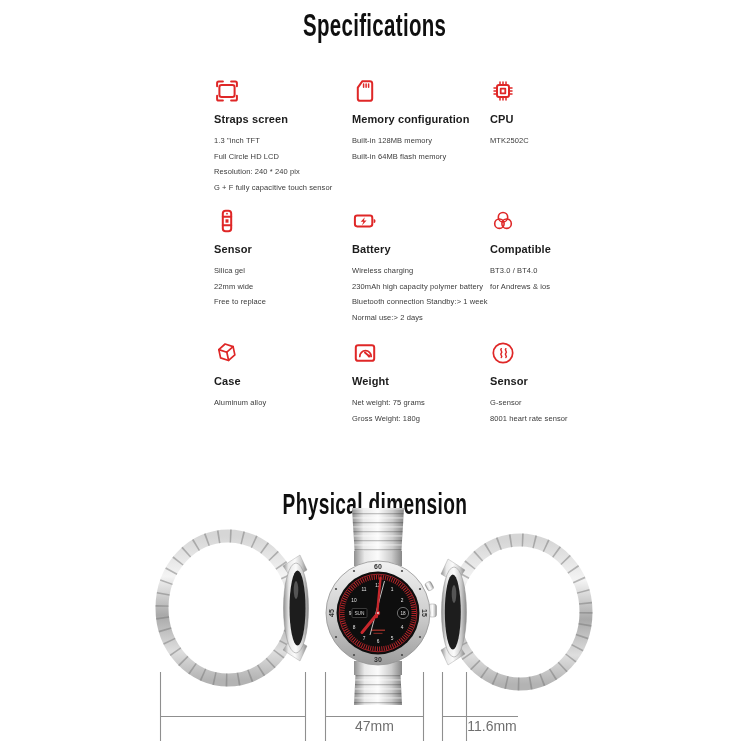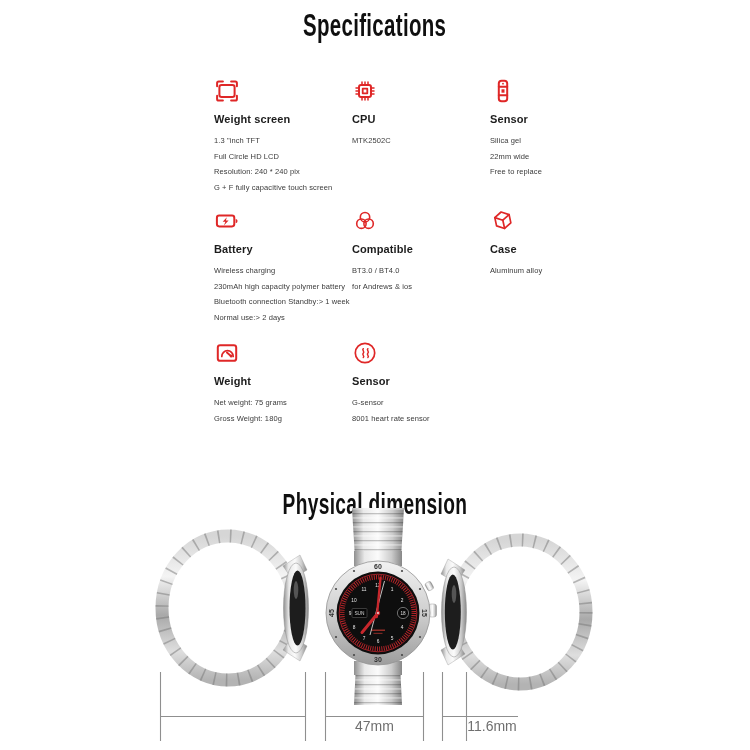--- a/index.html
+++ b/index.html
@@ -53,29 +53,42 @@
 <div class="specs-grid">
 
   <div class="spec-item">
     <svg class="spec-icon" viewBox="0 0 26 26" fill="none" stroke="#df2727" stroke-width="2" stroke-linecap="round" stroke-linejoin="round">
       <rect x="5.4" y="7" width="15.2" height="12" rx="2.2"></rect>
       <path d="M3.1,8.3 V5 A1.6,1.6 0 0 1 4.7,3.4 h4.2"></path>
       <path d="M17.1,3.4 h4.2 A1.6,1.6 0 0 1 22.9,5 v3.3"></path>
       <path d="M22.9,17.7 V21 a1.6,1.6 0 0 1 -1.6,1.6 h-4.2"></path>
       <path d="M8.9,22.6 H4.7 A1.6,1.6 0 0 1 3.1,21 v-3.3"></path>
     </svg>
-    <div class="spec-title">Weight screen</div>
+    <div class="spec-title">Straps screen</div>
     <div class="spec-lines">
       <div class="spec-line">1.3 "inch TFT</div>
       <div class="spec-line">Full Circle HD LCD</div>
       <div class="spec-line">Resolution: 240 * 240 pix</div>
-      <div class="spec-line">G + F fully capacitive touch screen</div>
-    </div>
-  </div>
-
+      <div class="spec-line">G + F fully capacitive touch sensor</div>
+    </div>
+  </div>
+
+  <div class="spec-item">
+    <svg class="spec-icon" viewBox="0 0 26 26" fill="none" stroke="#df2727" stroke-width="2" stroke-linecap="round" stroke-linejoin="round">
+      <path d="M10.4,3.2 h7.4 a2.4,2.4 0 0 1 2.4,2.4 v14.8 a2.4,2.4 0 0 1 -2.4,2.4 h-9.6 a2.4,2.4 0 0 1 -2.4,-2.4 V9.6 Z"></path>
+      <path d="M11.6,6 v3.2" stroke-width="1.5"></path>
+      <path d="M14.1,6 v3.2" stroke-width="1.5"></path>
+      <path d="M16.6,6 v3.2" stroke-width="1.5"></path>
+    </svg>
+    <div class="spec-title">Memory configuration</div>
+    <div class="spec-lines">
+      <div class="spec-line">Built-in 128MB memory</div>
+      <div class="spec-line">Built-in 64MB flash memory</div>
+    </div>
+  </div>
 
   <div class="spec-item">
     <svg class="spec-icon" viewBox="0 0 26 26" fill="none" stroke="#df2727" stroke-width="2" stroke-linecap="round" stroke-linejoin="round">
       <rect x="7" y="7" width="12" height="12" rx="2"></rect>
       <rect x="10.7" y="10.7" width="4.6" height="4.6" stroke-width="1.8"></rect>
       <g stroke-width="1.5">
         <path d="M10,6.8 V4"></path>
           <path d="M13,6.8 V4"></path>
           <path d="M16,6.8 V4"></path>
         <path d="M10,19.2 V22"></path>

